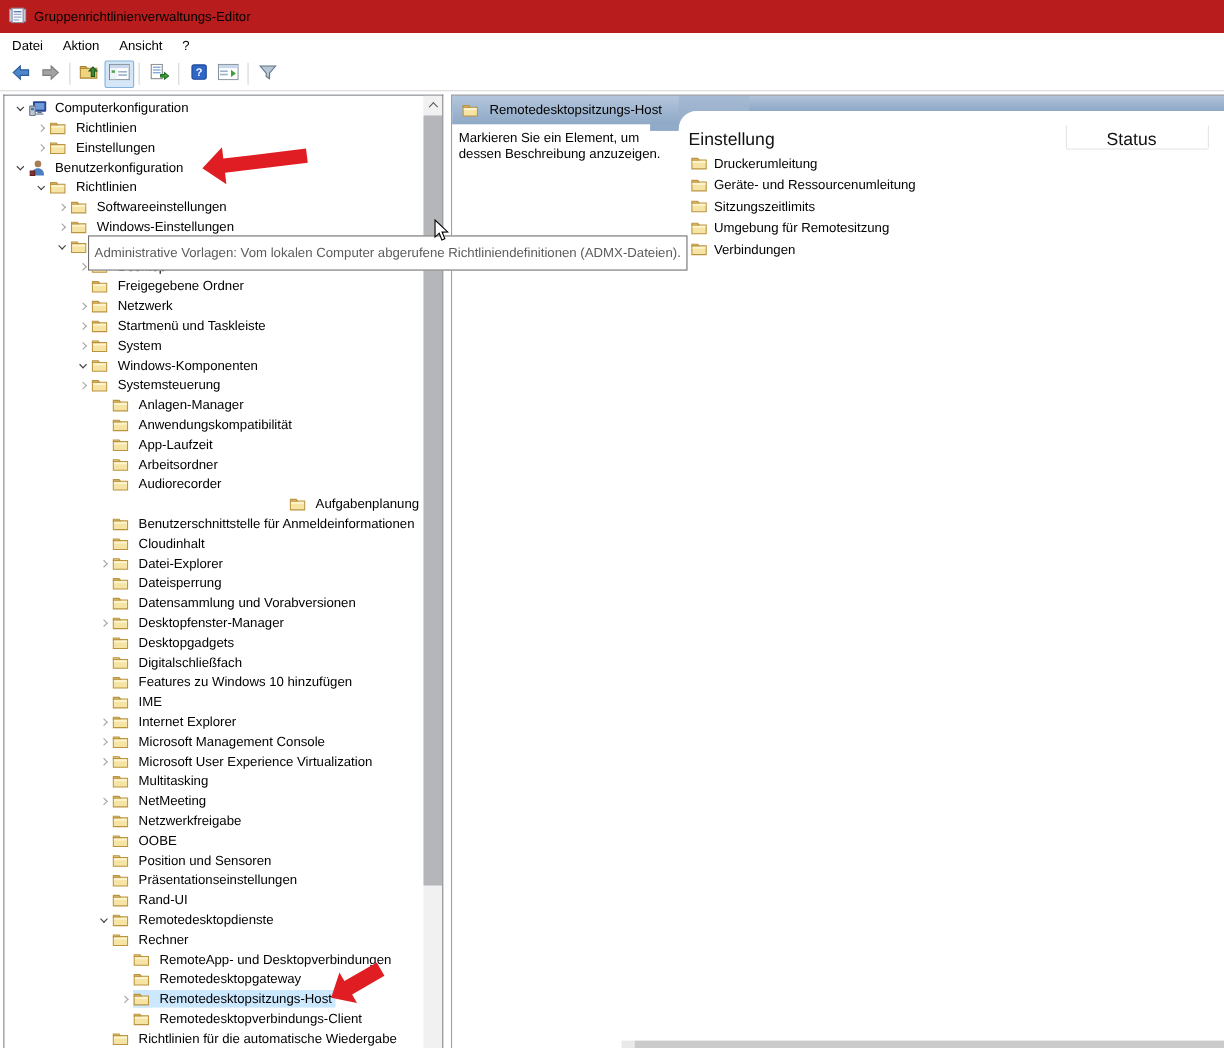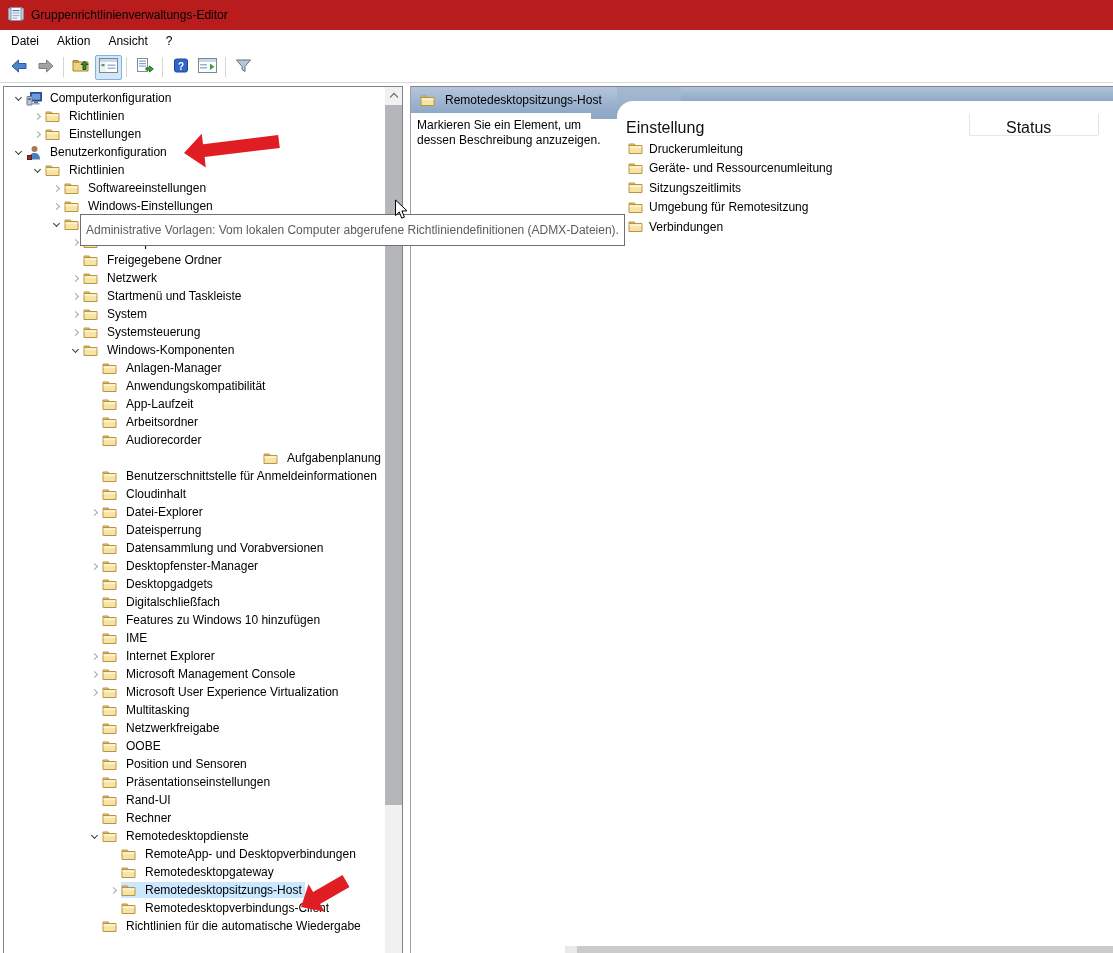--- a/index.html
+++ b/index.html
@@ -352,409 +352,424 @@
                 <path d="M1 3.5 L1 11.5 L14 11.5 L14 3.5 Z" fill="#f6e4a5" stroke="#bb9440"></path>
                 <path d="M1 3.5 L1 2 L6.3 2 L7.4 3.5 Z" fill="#e9cb7d" stroke="#bb9440"></path>
                 <rect x="1.6" y="4.3" width="11.8" height="1.8" fill="#fdf3cd"></rect>
               </svg>
             </span>
             <span class="row-label">System</span>
           </span>
         </div>
         <div class="tree-row" style="padding-left: 63px;">
           <span class="chev-box">
+            <span class="chev expanded"></span>
+          </span>
+          <span class="hl">
+            <span class="row-ic">
+              <svg width="15" height="13" viewBox="0 0 15 13">
+                <path d="M1 3.5 L1 11.5 L14 11.5 L14 3.5 Z" fill="#f6e4a5" stroke="#bb9440"></path>
+                <path d="M1 3.5 L1 2 L6.3 2 L7.4 3.5 Z" fill="#e9cb7d" stroke="#bb9440"></path>
+                <rect x="1.6" y="4.3" width="11.8" height="1.8" fill="#fdf3cd"></rect>
+              </svg>
+            </span>
+            <span class="row-label">Windows-Komponenten</span>
+          </span>
+        </div>
+        <div class="tree-row" style="padding-left: 63px;">
+          <span class="chev-box">
             <span class="chev collapsed"></span>
           </span>
           <span class="hl">
             <span class="row-ic">
               <svg width="15" height="13" viewBox="0 0 15 13">
                 <path d="M1 3.5 L1 11.5 L14 11.5 L14 3.5 Z" fill="#f6e4a5" stroke="#bb9440"></path>
                 <path d="M1 3.5 L1 2 L6.3 2 L7.4 3.5 Z" fill="#e9cb7d" stroke="#bb9440"></path>
                 <rect x="1.6" y="4.3" width="11.8" height="1.8" fill="#fdf3cd"></rect>
               </svg>
             </span>
             <span class="row-label">Systemsteuerung</span>
           </span>
         </div>
-        <div class="tree-row" style="padding-left: 63px;">
+        <div class="tree-row" style="padding-left: 82px;">
+          <span class="chev-box"></span>
+          <span class="hl">
+            <span class="row-ic">
+              <svg width="15" height="13" viewBox="0 0 15 13">
+                <path d="M1 3.5 L1 11.5 L14 11.5 L14 3.5 Z" fill="#f6e4a5" stroke="#bb9440"></path>
+                <path d="M1 3.5 L1 2 L6.3 2 L7.4 3.5 Z" fill="#e9cb7d" stroke="#bb9440"></path>
+                <rect x="1.6" y="4.3" width="11.8" height="1.8" fill="#fdf3cd"></rect>
+              </svg>
+            </span>
+            <span class="row-label">Anlagen-Manager</span>
+          </span>
+        </div>
+        <div class="tree-row" style="padding-left: 82px;">
+          <span class="chev-box"></span>
+          <span class="hl">
+            <span class="row-ic">
+              <svg width="15" height="13" viewBox="0 0 15 13">
+                <path d="M1 3.5 L1 11.5 L14 11.5 L14 3.5 Z" fill="#f6e4a5" stroke="#bb9440"></path>
+                <path d="M1 3.5 L1 2 L6.3 2 L7.4 3.5 Z" fill="#e9cb7d" stroke="#bb9440"></path>
+                <rect x="1.6" y="4.3" width="11.8" height="1.8" fill="#fdf3cd"></rect>
+              </svg>
+            </span>
+            <span class="row-label">Anwendungskompatibilität</span>
+          </span>
+        </div>
+        <div class="tree-row" style="padding-left: 82px;">
+          <span class="chev-box"></span>
+          <span class="hl">
+            <span class="row-ic">
+              <svg width="15" height="13" viewBox="0 0 15 13">
+                <path d="M1 3.5 L1 11.5 L14 11.5 L14 3.5 Z" fill="#f6e4a5" stroke="#bb9440"></path>
+                <path d="M1 3.5 L1 2 L6.3 2 L7.4 3.5 Z" fill="#e9cb7d" stroke="#bb9440"></path>
+                <rect x="1.6" y="4.3" width="11.8" height="1.8" fill="#fdf3cd"></rect>
+              </svg>
+            </span>
+            <span class="row-label">App-Laufzeit</span>
+          </span>
+        </div>
+        <div class="tree-row" style="padding-left: 82px;">
+          <span class="chev-box"></span>
+          <span class="hl">
+            <span class="row-ic">
+              <svg width="15" height="13" viewBox="0 0 15 13">
+                <path d="M1 3.5 L1 11.5 L14 11.5 L14 3.5 Z" fill="#f6e4a5" stroke="#bb9440"></path>
+                <path d="M1 3.5 L1 2 L6.3 2 L7.4 3.5 Z" fill="#e9cb7d" stroke="#bb9440"></path>
+                <rect x="1.6" y="4.3" width="11.8" height="1.8" fill="#fdf3cd"></rect>
+              </svg>
+            </span>
+            <span class="row-label">Arbeitsordner</span>
+          </span>
+        </div>
+        <div class="tree-row" style="padding-left: 82px;">
+          <span class="chev-box"></span>
+          <span class="hl">
+            <span class="row-ic">
+              <svg width="15" height="13" viewBox="0 0 15 13">
+                <path d="M1 3.5 L1 11.5 L14 11.5 L14 3.5 Z" fill="#f6e4a5" stroke="#bb9440"></path>
+                <path d="M1 3.5 L1 2 L6.3 2 L7.4 3.5 Z" fill="#e9cb7d" stroke="#bb9440"></path>
+                <rect x="1.6" y="4.3" width="11.8" height="1.8" fill="#fdf3cd"></rect>
+              </svg>
+            </span>
+            <span class="row-label">Audiorecorder</span>
+          </span>
+        </div>
+        <div class="tree-row" style="padding-left: 82px; justify-content: space-between;">
+          <span class="chev-box"></span>
+          <span class="hl">
+            <span class="row-ic">
+              <svg width="15" height="13" viewBox="0 0 15 13">
+                <path d="M1 3.5 L1 11.5 L14 11.5 L14 3.5 Z" fill="#f6e4a5" stroke="#bb9440"></path>
+                <path d="M1 3.5 L1 2 L6.3 2 L7.4 3.5 Z" fill="#e9cb7d" stroke="#bb9440"></path>
+                <rect x="1.6" y="4.3" width="11.8" height="1.8" fill="#fdf3cd"></rect>
+              </svg>
+            </span>
+            <span class="row-label">Aufgabenplanung</span>
+          </span>
+        </div>
+        <div class="tree-row" style="padding-left: 82px;">
+          <span class="chev-box"></span>
+          <span class="hl">
+            <span class="row-ic">
+              <svg width="15" height="13" viewBox="0 0 15 13">
+                <path d="M1 3.5 L1 11.5 L14 11.5 L14 3.5 Z" fill="#f6e4a5" stroke="#bb9440"></path>
+                <path d="M1 3.5 L1 2 L6.3 2 L7.4 3.5 Z" fill="#e9cb7d" stroke="#bb9440"></path>
+                <rect x="1.6" y="4.3" width="11.8" height="1.8" fill="#fdf3cd"></rect>
+              </svg>
+            </span>
+            <span class="row-label">Benutzerschnittstelle für Anmeldeinformationen</span>
+          </span>
+        </div>
+        <div class="tree-row" style="padding-left: 82px;">
+          <span class="chev-box"></span>
+          <span class="hl">
+            <span class="row-ic">
+              <svg width="15" height="13" viewBox="0 0 15 13">
+                <path d="M1 3.5 L1 11.5 L14 11.5 L14 3.5 Z" fill="#f6e4a5" stroke="#bb9440"></path>
+                <path d="M1 3.5 L1 2 L6.3 2 L7.4 3.5 Z" fill="#e9cb7d" stroke="#bb9440"></path>
+                <rect x="1.6" y="4.3" width="11.8" height="1.8" fill="#fdf3cd"></rect>
+              </svg>
+            </span>
+            <span class="row-label">Cloudinhalt</span>
+          </span>
+        </div>
+        <div class="tree-row" style="padding-left: 82px;">
+          <span class="chev-box">
+            <span class="chev collapsed"></span>
+          </span>
+          <span class="hl">
+            <span class="row-ic">
+              <svg width="15" height="13" viewBox="0 0 15 13">
+                <path d="M1 3.5 L1 11.5 L14 11.5 L14 3.5 Z" fill="#f6e4a5" stroke="#bb9440"></path>
+                <path d="M1 3.5 L1 2 L6.3 2 L7.4 3.5 Z" fill="#e9cb7d" stroke="#bb9440"></path>
+                <rect x="1.6" y="4.3" width="11.8" height="1.8" fill="#fdf3cd"></rect>
+              </svg>
+            </span>
+            <span class="row-label">Datei-Explorer</span>
+          </span>
+        </div>
+        <div class="tree-row" style="padding-left: 82px;">
+          <span class="chev-box"></span>
+          <span class="hl">
+            <span class="row-ic">
+              <svg width="15" height="13" viewBox="0 0 15 13">
+                <path d="M1 3.5 L1 11.5 L14 11.5 L14 3.5 Z" fill="#f6e4a5" stroke="#bb9440"></path>
+                <path d="M1 3.5 L1 2 L6.3 2 L7.4 3.5 Z" fill="#e9cb7d" stroke="#bb9440"></path>
+                <rect x="1.6" y="4.3" width="11.8" height="1.8" fill="#fdf3cd"></rect>
+              </svg>
+            </span>
+            <span class="row-label">Dateisperrung</span>
+          </span>
+        </div>
+        <div class="tree-row" style="padding-left: 82px;">
+          <span class="chev-box"></span>
+          <span class="hl">
+            <span class="row-ic">
+              <svg width="15" height="13" viewBox="0 0 15 13">
+                <path d="M1 3.5 L1 11.5 L14 11.5 L14 3.5 Z" fill="#f6e4a5" stroke="#bb9440"></path>
+                <path d="M1 3.5 L1 2 L6.3 2 L7.4 3.5 Z" fill="#e9cb7d" stroke="#bb9440"></path>
+                <rect x="1.6" y="4.3" width="11.8" height="1.8" fill="#fdf3cd"></rect>
+              </svg>
+            </span>
+            <span class="row-label">Datensammlung und Vorabversionen</span>
+          </span>
+        </div>
+        <div class="tree-row" style="padding-left: 82px;">
+          <span class="chev-box">
+            <span class="chev collapsed"></span>
+          </span>
+          <span class="hl">
+            <span class="row-ic">
+              <svg width="15" height="13" viewBox="0 0 15 13">
+                <path d="M1 3.5 L1 11.5 L14 11.5 L14 3.5 Z" fill="#f6e4a5" stroke="#bb9440"></path>
+                <path d="M1 3.5 L1 2 L6.3 2 L7.4 3.5 Z" fill="#e9cb7d" stroke="#bb9440"></path>
+                <rect x="1.6" y="4.3" width="11.8" height="1.8" fill="#fdf3cd"></rect>
+              </svg>
+            </span>
+            <span class="row-label">Desktopfenster-Manager</span>
+          </span>
+        </div>
+        <div class="tree-row" style="padding-left: 82px;">
+          <span class="chev-box"></span>
+          <span class="hl">
+            <span class="row-ic">
+              <svg width="15" height="13" viewBox="0 0 15 13">
+                <path d="M1 3.5 L1 11.5 L14 11.5 L14 3.5 Z" fill="#f6e4a5" stroke="#bb9440"></path>
+                <path d="M1 3.5 L1 2 L6.3 2 L7.4 3.5 Z" fill="#e9cb7d" stroke="#bb9440"></path>
+                <rect x="1.6" y="4.3" width="11.8" height="1.8" fill="#fdf3cd"></rect>
+              </svg>
+            </span>
+            <span class="row-label">Desktopgadgets</span>
+          </span>
+        </div>
+        <div class="tree-row" style="padding-left: 82px;">
+          <span class="chev-box"></span>
+          <span class="hl">
+            <span class="row-ic">
+              <svg width="15" height="13" viewBox="0 0 15 13">
+                <path d="M1 3.5 L1 11.5 L14 11.5 L14 3.5 Z" fill="#f6e4a5" stroke="#bb9440"></path>
+                <path d="M1 3.5 L1 2 L6.3 2 L7.4 3.5 Z" fill="#e9cb7d" stroke="#bb9440"></path>
+                <rect x="1.6" y="4.3" width="11.8" height="1.8" fill="#fdf3cd"></rect>
+              </svg>
+            </span>
+            <span class="row-label">Digitalschließfach</span>
+          </span>
+        </div>
+        <div class="tree-row" style="padding-left: 82px;">
+          <span class="chev-box"></span>
+          <span class="hl">
+            <span class="row-ic">
+              <svg width="15" height="13" viewBox="0 0 15 13">
+                <path d="M1 3.5 L1 11.5 L14 11.5 L14 3.5 Z" fill="#f6e4a5" stroke="#bb9440"></path>
+                <path d="M1 3.5 L1 2 L6.3 2 L7.4 3.5 Z" fill="#e9cb7d" stroke="#bb9440"></path>
+                <rect x="1.6" y="4.3" width="11.8" height="1.8" fill="#fdf3cd"></rect>
+              </svg>
+            </span>
+            <span class="row-label">Features zu Windows 10 hinzufügen</span>
+          </span>
+        </div>
+        <div class="tree-row" style="padding-left: 82px;">
+          <span class="chev-box"></span>
+          <span class="hl">
+            <span class="row-ic">
+              <svg width="15" height="13" viewBox="0 0 15 13">
+                <path d="M1 3.5 L1 11.5 L14 11.5 L14 3.5 Z" fill="#f6e4a5" stroke="#bb9440"></path>
+                <path d="M1 3.5 L1 2 L6.3 2 L7.4 3.5 Z" fill="#e9cb7d" stroke="#bb9440"></path>
+                <rect x="1.6" y="4.3" width="11.8" height="1.8" fill="#fdf3cd"></rect>
+              </svg>
+            </span>
+            <span class="row-label">IME</span>
+          </span>
+        </div>
+        <div class="tree-row" style="padding-left: 82px;">
+          <span class="chev-box">
+            <span class="chev collapsed"></span>
+          </span>
+          <span class="hl">
+            <span class="row-ic">
+              <svg width="15" height="13" viewBox="0 0 15 13">
+                <path d="M1 3.5 L1 11.5 L14 11.5 L14 3.5 Z" fill="#f6e4a5" stroke="#bb9440"></path>
+                <path d="M1 3.5 L1 2 L6.3 2 L7.4 3.5 Z" fill="#e9cb7d" stroke="#bb9440"></path>
+                <rect x="1.6" y="4.3" width="11.8" height="1.8" fill="#fdf3cd"></rect>
+              </svg>
+            </span>
+            <span class="row-label">Internet Explorer</span>
+          </span>
+        </div>
+        <div class="tree-row" style="padding-left: 82px;">
+          <span class="chev-box">
+            <span class="chev collapsed"></span>
+          </span>
+          <span class="hl">
+            <span class="row-ic">
+              <svg width="15" height="13" viewBox="0 0 15 13">
+                <path d="M1 3.5 L1 11.5 L14 11.5 L14 3.5 Z" fill="#f6e4a5" stroke="#bb9440"></path>
+                <path d="M1 3.5 L1 2 L6.3 2 L7.4 3.5 Z" fill="#e9cb7d" stroke="#bb9440"></path>
+                <rect x="1.6" y="4.3" width="11.8" height="1.8" fill="#fdf3cd"></rect>
+              </svg>
+            </span>
+            <span class="row-label">Microsoft Management Console</span>
+          </span>
+        </div>
+        <div class="tree-row" style="padding-left: 82px;">
+          <span class="chev-box">
+            <span class="chev collapsed"></span>
+          </span>
+          <span class="hl">
+            <span class="row-ic">
+              <svg width="15" height="13" viewBox="0 0 15 13">
+                <path d="M1 3.5 L1 11.5 L14 11.5 L14 3.5 Z" fill="#f6e4a5" stroke="#bb9440"></path>
+                <path d="M1 3.5 L1 2 L6.3 2 L7.4 3.5 Z" fill="#e9cb7d" stroke="#bb9440"></path>
+                <rect x="1.6" y="4.3" width="11.8" height="1.8" fill="#fdf3cd"></rect>
+              </svg>
+            </span>
+            <span class="row-label">Microsoft User Experience Virtualization</span>
+          </span>
+        </div>
+        <div class="tree-row" style="padding-left: 82px;">
+          <span class="chev-box"></span>
+          <span class="hl">
+            <span class="row-ic">
+              <svg width="15" height="13" viewBox="0 0 15 13">
+                <path d="M1 3.5 L1 11.5 L14 11.5 L14 3.5 Z" fill="#f6e4a5" stroke="#bb9440"></path>
+                <path d="M1 3.5 L1 2 L6.3 2 L7.4 3.5 Z" fill="#e9cb7d" stroke="#bb9440"></path>
+                <rect x="1.6" y="4.3" width="11.8" height="1.8" fill="#fdf3cd"></rect>
+              </svg>
+            </span>
+            <span class="row-label">Multitasking</span>
+          </span>
+        </div>
+        <div class="tree-row" style="padding-left: 82px;">
+          <span class="chev-box">
+            <span class="chev collapsed"></span>
+          </span>
+          <span class="hl">
+            <span class="row-ic">
+              <svg width="15" height="13" viewBox="0 0 15 13">
+                <path d="M1 3.5 L1 11.5 L14 11.5 L14 3.5 Z" fill="#f6e4a5" stroke="#bb9440"></path>
+                <path d="M1 3.5 L1 2 L6.3 2 L7.4 3.5 Z" fill="#e9cb7d" stroke="#bb9440"></path>
+                <rect x="1.6" y="4.3" width="11.8" height="1.8" fill="#fdf3cd"></rect>
+              </svg>
+            </span>
+            <span class="row-label">NetMeeting</span>
+          </span>
+        </div>
+        <div class="tree-row" style="padding-left: 82px;">
+          <span class="chev-box"></span>
+          <span class="hl">
+            <span class="row-ic">
+              <svg width="15" height="13" viewBox="0 0 15 13">
+                <path d="M1 3.5 L1 11.5 L14 11.5 L14 3.5 Z" fill="#f6e4a5" stroke="#bb9440"></path>
+                <path d="M1 3.5 L1 2 L6.3 2 L7.4 3.5 Z" fill="#e9cb7d" stroke="#bb9440"></path>
+                <rect x="1.6" y="4.3" width="11.8" height="1.8" fill="#fdf3cd"></rect>
+              </svg>
+            </span>
+            <span class="row-label">Netzwerkfreigabe</span>
+          </span>
+        </div>
+        <div class="tree-row" style="padding-left: 82px;">
+          <span class="chev-box"></span>
+          <span class="hl">
+            <span class="row-ic">
+              <svg width="15" height="13" viewBox="0 0 15 13">
+                <path d="M1 3.5 L1 11.5 L14 11.5 L14 3.5 Z" fill="#f6e4a5" stroke="#bb9440"></path>
+                <path d="M1 3.5 L1 2 L6.3 2 L7.4 3.5 Z" fill="#e9cb7d" stroke="#bb9440"></path>
+                <rect x="1.6" y="4.3" width="11.8" height="1.8" fill="#fdf3cd"></rect>
+              </svg>
+            </span>
+            <span class="row-label">OOBE</span>
+          </span>
+        </div>
+        <div class="tree-row" style="padding-left: 82px;">
+          <span class="chev-box"></span>
+          <span class="hl">
+            <span class="row-ic">
+              <svg width="15" height="13" viewBox="0 0 15 13">
+                <path d="M1 3.5 L1 11.5 L14 11.5 L14 3.5 Z" fill="#f6e4a5" stroke="#bb9440"></path>
+                <path d="M1 3.5 L1 2 L6.3 2 L7.4 3.5 Z" fill="#e9cb7d" stroke="#bb9440"></path>
+                <rect x="1.6" y="4.3" width="11.8" height="1.8" fill="#fdf3cd"></rect>
+              </svg>
+            </span>
+            <span class="row-label">Position und Sensoren</span>
+          </span>
+        </div>
+        <div class="tree-row" style="padding-left: 82px;">
+          <span class="chev-box"></span>
+          <span class="hl">
+            <span class="row-ic">
+              <svg width="15" height="13" viewBox="0 0 15 13">
+                <path d="M1 3.5 L1 11.5 L14 11.5 L14 3.5 Z" fill="#f6e4a5" stroke="#bb9440"></path>
+                <path d="M1 3.5 L1 2 L6.3 2 L7.4 3.5 Z" fill="#e9cb7d" stroke="#bb9440"></path>
+                <rect x="1.6" y="4.3" width="11.8" height="1.8" fill="#fdf3cd"></rect>
+              </svg>
+            </span>
+            <span class="row-label">Präsentationseinstellungen</span>
+          </span>
+        </div>
+        <div class="tree-row" style="padding-left: 82px;">
+          <span class="chev-box"></span>
+          <span class="hl">
+            <span class="row-ic">
+              <svg width="15" height="13" viewBox="0 0 15 13">
+                <path d="M1 3.5 L1 11.5 L14 11.5 L14 3.5 Z" fill="#f6e4a5" stroke="#bb9440"></path>
+                <path d="M1 3.5 L1 2 L6.3 2 L7.4 3.5 Z" fill="#e9cb7d" stroke="#bb9440"></path>
+                <rect x="1.6" y="4.3" width="11.8" height="1.8" fill="#fdf3cd"></rect>
+              </svg>
+            </span>
+            <span class="row-label">Rand-UI</span>
+          </span>
+        </div>
+        <div class="tree-row" style="padding-left: 82px;">
           <span class="chev-box">
             <span class="chev expanded"></span>
           </span>
           <span class="hl">
             <span class="row-ic">
               <svg width="15" height="13" viewBox="0 0 15 13">
                 <path d="M1 3.5 L1 11.5 L14 11.5 L14 3.5 Z" fill="#f6e4a5" stroke="#bb9440"></path>
                 <path d="M1 3.5 L1 2 L6.3 2 L7.4 3.5 Z" fill="#e9cb7d" stroke="#bb9440"></path>
                 <rect x="1.6" y="4.3" width="11.8" height="1.8" fill="#fdf3cd"></rect>
               </svg>
             </span>
-            <span class="row-label">Windows-Komponenten</span>
-          </span>
-        </div>
-        <div class="tree-row" style="padding-left: 82px;">
-          <span class="chev-box"></span>
-          <span class="hl">
-            <span class="row-ic">
-              <svg width="15" height="13" viewBox="0 0 15 13">
-                <path d="M1 3.5 L1 11.5 L14 11.5 L14 3.5 Z" fill="#f6e4a5" stroke="#bb9440"></path>
-                <path d="M1 3.5 L1 2 L6.3 2 L7.4 3.5 Z" fill="#e9cb7d" stroke="#bb9440"></path>
-                <rect x="1.6" y="4.3" width="11.8" height="1.8" fill="#fdf3cd"></rect>
-              </svg>
-            </span>
-            <span class="row-label">Anlagen-Manager</span>
-          </span>
-        </div>
-        <div class="tree-row" style="padding-left: 82px;">
-          <span class="chev-box"></span>
-          <span class="hl">
-            <span class="row-ic">
-              <svg width="15" height="13" viewBox="0 0 15 13">
-                <path d="M1 3.5 L1 11.5 L14 11.5 L14 3.5 Z" fill="#f6e4a5" stroke="#bb9440"></path>
-                <path d="M1 3.5 L1 2 L6.3 2 L7.4 3.5 Z" fill="#e9cb7d" stroke="#bb9440"></path>
-                <rect x="1.6" y="4.3" width="11.8" height="1.8" fill="#fdf3cd"></rect>
-              </svg>
-            </span>
-            <span class="row-label">Anwendungskompatibilität</span>
-          </span>
-        </div>
-        <div class="tree-row" style="padding-left: 82px;">
-          <span class="chev-box"></span>
-          <span class="hl">
-            <span class="row-ic">
-              <svg width="15" height="13" viewBox="0 0 15 13">
-                <path d="M1 3.5 L1 11.5 L14 11.5 L14 3.5 Z" fill="#f6e4a5" stroke="#bb9440"></path>
-                <path d="M1 3.5 L1 2 L6.3 2 L7.4 3.5 Z" fill="#e9cb7d" stroke="#bb9440"></path>
-                <rect x="1.6" y="4.3" width="11.8" height="1.8" fill="#fdf3cd"></rect>
-              </svg>
-            </span>
-            <span class="row-label">App-Laufzeit</span>
-          </span>
-        </div>
-        <div class="tree-row" style="padding-left: 82px;">
-          <span class="chev-box"></span>
-          <span class="hl">
-            <span class="row-ic">
-              <svg width="15" height="13" viewBox="0 0 15 13">
-                <path d="M1 3.5 L1 11.5 L14 11.5 L14 3.5 Z" fill="#f6e4a5" stroke="#bb9440"></path>
-                <path d="M1 3.5 L1 2 L6.3 2 L7.4 3.5 Z" fill="#e9cb7d" stroke="#bb9440"></path>
-                <rect x="1.6" y="4.3" width="11.8" height="1.8" fill="#fdf3cd"></rect>
-              </svg>
-            </span>
-            <span class="row-label">Arbeitsordner</span>
-          </span>
-        </div>
-        <div class="tree-row" style="padding-left: 82px;">
-          <span class="chev-box"></span>
-          <span class="hl">
-            <span class="row-ic">
-              <svg width="15" height="13" viewBox="0 0 15 13">
-                <path d="M1 3.5 L1 11.5 L14 11.5 L14 3.5 Z" fill="#f6e4a5" stroke="#bb9440"></path>
-                <path d="M1 3.5 L1 2 L6.3 2 L7.4 3.5 Z" fill="#e9cb7d" stroke="#bb9440"></path>
-                <rect x="1.6" y="4.3" width="11.8" height="1.8" fill="#fdf3cd"></rect>
-              </svg>
-            </span>
-            <span class="row-label">Audiorecorder</span>
-          </span>
-        </div>
-        <div class="tree-row" style="padding-left: 82px; justify-content: space-between;">
-          <span class="chev-box"></span>
-          <span class="hl">
-            <span class="row-ic">
-              <svg width="15" height="13" viewBox="0 0 15 13">
-                <path d="M1 3.5 L1 11.5 L14 11.5 L14 3.5 Z" fill="#f6e4a5" stroke="#bb9440"></path>
-                <path d="M1 3.5 L1 2 L6.3 2 L7.4 3.5 Z" fill="#e9cb7d" stroke="#bb9440"></path>
-                <rect x="1.6" y="4.3" width="11.8" height="1.8" fill="#fdf3cd"></rect>
-              </svg>
-            </span>
-            <span class="row-label">Aufgabenplanung</span>
-          </span>
-        </div>
-        <div class="tree-row" style="padding-left: 82px;">
-          <span class="chev-box"></span>
-          <span class="hl">
-            <span class="row-ic">
-              <svg width="15" height="13" viewBox="0 0 15 13">
-                <path d="M1 3.5 L1 11.5 L14 11.5 L14 3.5 Z" fill="#f6e4a5" stroke="#bb9440"></path>
-                <path d="M1 3.5 L1 2 L6.3 2 L7.4 3.5 Z" fill="#e9cb7d" stroke="#bb9440"></path>
-                <rect x="1.6" y="4.3" width="11.8" height="1.8" fill="#fdf3cd"></rect>
-              </svg>
-            </span>
-            <span class="row-label">Benutzerschnittstelle für Anmeldeinformationen</span>
-          </span>
-        </div>
-        <div class="tree-row" style="padding-left: 82px;">
-          <span class="chev-box"></span>
-          <span class="hl">
-            <span class="row-ic">
-              <svg width="15" height="13" viewBox="0 0 15 13">
-                <path d="M1 3.5 L1 11.5 L14 11.5 L14 3.5 Z" fill="#f6e4a5" stroke="#bb9440"></path>
-                <path d="M1 3.5 L1 2 L6.3 2 L7.4 3.5 Z" fill="#e9cb7d" stroke="#bb9440"></path>
-                <rect x="1.6" y="4.3" width="11.8" height="1.8" fill="#fdf3cd"></rect>
-              </svg>
-            </span>
-            <span class="row-label">Cloudinhalt</span>
-          </span>
-        </div>
-        <div class="tree-row" style="padding-left: 82px;">
-          <span class="chev-box">
-            <span class="chev collapsed"></span>
-          </span>
-          <span class="hl">
-            <span class="row-ic">
-              <svg width="15" height="13" viewBox="0 0 15 13">
-                <path d="M1 3.5 L1 11.5 L14 11.5 L14 3.5 Z" fill="#f6e4a5" stroke="#bb9440"></path>
-                <path d="M1 3.5 L1 2 L6.3 2 L7.4 3.5 Z" fill="#e9cb7d" stroke="#bb9440"></path>
-                <rect x="1.6" y="4.3" width="11.8" height="1.8" fill="#fdf3cd"></rect>
-              </svg>
-            </span>
-            <span class="row-label">Datei-Explorer</span>
-          </span>
-        </div>
-        <div class="tree-row" style="padding-left: 82px;">
-          <span class="chev-box"></span>
-          <span class="hl">
-            <span class="row-ic">
-              <svg width="15" height="13" viewBox="0 0 15 13">
-                <path d="M1 3.5 L1 11.5 L14 11.5 L14 3.5 Z" fill="#f6e4a5" stroke="#bb9440"></path>
-                <path d="M1 3.5 L1 2 L6.3 2 L7.4 3.5 Z" fill="#e9cb7d" stroke="#bb9440"></path>
-                <rect x="1.6" y="4.3" width="11.8" height="1.8" fill="#fdf3cd"></rect>
-              </svg>
-            </span>
-            <span class="row-label">Dateisperrung</span>
-          </span>
-        </div>
-        <div class="tree-row" style="padding-left: 82px;">
-          <span class="chev-box"></span>
-          <span class="hl">
-            <span class="row-ic">
-              <svg width="15" height="13" viewBox="0 0 15 13">
-                <path d="M1 3.5 L1 11.5 L14 11.5 L14 3.5 Z" fill="#f6e4a5" stroke="#bb9440"></path>
-                <path d="M1 3.5 L1 2 L6.3 2 L7.4 3.5 Z" fill="#e9cb7d" stroke="#bb9440"></path>
-                <rect x="1.6" y="4.3" width="11.8" height="1.8" fill="#fdf3cd"></rect>
-              </svg>
-            </span>
-            <span class="row-label">Datensammlung und Vorabversionen</span>
-          </span>
-        </div>
-        <div class="tree-row" style="padding-left: 82px;">
-          <span class="chev-box">
-            <span class="chev collapsed"></span>
-          </span>
-          <span class="hl">
-            <span class="row-ic">
-              <svg width="15" height="13" viewBox="0 0 15 13">
-                <path d="M1 3.5 L1 11.5 L14 11.5 L14 3.5 Z" fill="#f6e4a5" stroke="#bb9440"></path>
-                <path d="M1 3.5 L1 2 L6.3 2 L7.4 3.5 Z" fill="#e9cb7d" stroke="#bb9440"></path>
-                <rect x="1.6" y="4.3" width="11.8" height="1.8" fill="#fdf3cd"></rect>
-              </svg>
-            </span>
-            <span class="row-label">Desktopfenster-Manager</span>
-          </span>
-        </div>
-        <div class="tree-row" style="padding-left: 82px;">
-          <span class="chev-box"></span>
-          <span class="hl">
-            <span class="row-ic">
-              <svg width="15" height="13" viewBox="0 0 15 13">
-                <path d="M1 3.5 L1 11.5 L14 11.5 L14 3.5 Z" fill="#f6e4a5" stroke="#bb9440"></path>
-                <path d="M1 3.5 L1 2 L6.3 2 L7.4 3.5 Z" fill="#e9cb7d" stroke="#bb9440"></path>
-                <rect x="1.6" y="4.3" width="11.8" height="1.8" fill="#fdf3cd"></rect>
-              </svg>
-            </span>
-            <span class="row-label">Desktopgadgets</span>
-          </span>
-        </div>
-        <div class="tree-row" style="padding-left: 82px;">
-          <span class="chev-box"></span>
-          <span class="hl">
-            <span class="row-ic">
-              <svg width="15" height="13" viewBox="0 0 15 13">
-                <path d="M1 3.5 L1 11.5 L14 11.5 L14 3.5 Z" fill="#f6e4a5" stroke="#bb9440"></path>
-                <path d="M1 3.5 L1 2 L6.3 2 L7.4 3.5 Z" fill="#e9cb7d" stroke="#bb9440"></path>
-                <rect x="1.6" y="4.3" width="11.8" height="1.8" fill="#fdf3cd"></rect>
-              </svg>
-            </span>
-            <span class="row-label">Digitalschließfach</span>
-          </span>
-        </div>
-        <div class="tree-row" style="padding-left: 82px;">
-          <span class="chev-box"></span>
-          <span class="hl">
-            <span class="row-ic">
-              <svg width="15" height="13" viewBox="0 0 15 13">
-                <path d="M1 3.5 L1 11.5 L14 11.5 L14 3.5 Z" fill="#f6e4a5" stroke="#bb9440"></path>
-                <path d="M1 3.5 L1 2 L6.3 2 L7.4 3.5 Z" fill="#e9cb7d" stroke="#bb9440"></path>
-                <rect x="1.6" y="4.3" width="11.8" height="1.8" fill="#fdf3cd"></rect>
-              </svg>
-            </span>
-            <span class="row-label">Features zu Windows 10 hinzufügen</span>
-          </span>
-        </div>
-        <div class="tree-row" style="padding-left: 82px;">
-          <span class="chev-box"></span>
-          <span class="hl">
-            <span class="row-ic">
-              <svg width="15" height="13" viewBox="0 0 15 13">
-                <path d="M1 3.5 L1 11.5 L14 11.5 L14 3.5 Z" fill="#f6e4a5" stroke="#bb9440"></path>
-                <path d="M1 3.5 L1 2 L6.3 2 L7.4 3.5 Z" fill="#e9cb7d" stroke="#bb9440"></path>
-                <rect x="1.6" y="4.3" width="11.8" height="1.8" fill="#fdf3cd"></rect>
-              </svg>
-            </span>
-            <span class="row-label">IME</span>
-          </span>
-        </div>
-        <div class="tree-row" style="padding-left: 82px;">
-          <span class="chev-box">
-            <span class="chev collapsed"></span>
-          </span>
-          <span class="hl">
-            <span class="row-ic">
-              <svg width="15" height="13" viewBox="0 0 15 13">
-                <path d="M1 3.5 L1 11.5 L14 11.5 L14 3.5 Z" fill="#f6e4a5" stroke="#bb9440"></path>
-                <path d="M1 3.5 L1 2 L6.3 2 L7.4 3.5 Z" fill="#e9cb7d" stroke="#bb9440"></path>
-                <rect x="1.6" y="4.3" width="11.8" height="1.8" fill="#fdf3cd"></rect>
-              </svg>
-            </span>
-            <span class="row-label">Internet Explorer</span>
-          </span>
-        </div>
-        <div class="tree-row" style="padding-left: 82px;">
-          <span class="chev-box">
-            <span class="chev collapsed"></span>
-          </span>
-          <span class="hl">
-            <span class="row-ic">
-              <svg width="15" height="13" viewBox="0 0 15 13">
-                <path d="M1 3.5 L1 11.5 L14 11.5 L14 3.5 Z" fill="#f6e4a5" stroke="#bb9440"></path>
-                <path d="M1 3.5 L1 2 L6.3 2 L7.4 3.5 Z" fill="#e9cb7d" stroke="#bb9440"></path>
-                <rect x="1.6" y="4.3" width="11.8" height="1.8" fill="#fdf3cd"></rect>
-              </svg>
-            </span>
-            <span class="row-label">Microsoft Management Console</span>
-          </span>
-        </div>
-        <div class="tree-row" style="padding-left: 82px;">
-          <span class="chev-box">
-            <span class="chev collapsed"></span>
-          </span>
-          <span class="hl">
-            <span class="row-ic">
-              <svg width="15" height="13" viewBox="0 0 15 13">
-                <path d="M1 3.5 L1 11.5 L14 11.5 L14 3.5 Z" fill="#f6e4a5" stroke="#bb9440"></path>
-                <path d="M1 3.5 L1 2 L6.3 2 L7.4 3.5 Z" fill="#e9cb7d" stroke="#bb9440"></path>
-                <rect x="1.6" y="4.3" width="11.8" height="1.8" fill="#fdf3cd"></rect>
-              </svg>
-            </span>
-            <span class="row-label">Microsoft User Experience Virtualization</span>
-          </span>
-        </div>
-        <div class="tree-row" style="padding-left: 82px;">
-          <span class="chev-box"></span>
-          <span class="hl">
-            <span class="row-ic">
-              <svg width="15" height="13" viewBox="0 0 15 13">
-                <path d="M1 3.5 L1 11.5 L14 11.5 L14 3.5 Z" fill="#f6e4a5" stroke="#bb9440"></path>
-                <path d="M1 3.5 L1 2 L6.3 2 L7.4 3.5 Z" fill="#e9cb7d" stroke="#bb9440"></path>
-                <rect x="1.6" y="4.3" width="11.8" height="1.8" fill="#fdf3cd"></rect>
-              </svg>
-            </span>
-            <span class="row-label">Multitasking</span>
-          </span>
-        </div>
-        <div class="tree-row" style="padding-left: 82px;">
-          <span class="chev-box"></span>
-          <span class="hl">
-            <span class="row-ic">
-              <svg width="15" height="13" viewBox="0 0 15 13">
-                <path d="M1 3.5 L1 11.5 L14 11.5 L14 3.5 Z" fill="#f6e4a5" stroke="#bb9440"></path>
-                <path d="M1 3.5 L1 2 L6.3 2 L7.4 3.5 Z" fill="#e9cb7d" stroke="#bb9440"></path>
-                <rect x="1.6" y="4.3" width="11.8" height="1.8" fill="#fdf3cd"></rect>
-              </svg>
-            </span>
-            <span class="row-label">Netzwerkfreigabe</span>
-          </span>
-        </div>
-        <div class="tree-row" style="padding-left: 82px;">
-          <span class="chev-box"></span>
-          <span class="hl">
-            <span class="row-ic">
-              <svg width="15" height="13" viewBox="0 0 15 13">
-                <path d="M1 3.5 L1 11.5 L14 11.5 L14 3.5 Z" fill="#f6e4a5" stroke="#bb9440"></path>
-                <path d="M1 3.5 L1 2 L6.3 2 L7.4 3.5 Z" fill="#e9cb7d" stroke="#bb9440"></path>
-                <rect x="1.6" y="4.3" width="11.8" height="1.8" fill="#fdf3cd"></rect>
-              </svg>
-            </span>
-            <span class="row-label">OOBE</span>
-          </span>
-        </div>
-        <div class="tree-row" style="padding-left: 82px;">
-          <span class="chev-box"></span>
-          <span class="hl">
-            <span class="row-ic">
-              <svg width="15" height="13" viewBox="0 0 15 13">
-                <path d="M1 3.5 L1 11.5 L14 11.5 L14 3.5 Z" fill="#f6e4a5" stroke="#bb9440"></path>
-                <path d="M1 3.5 L1 2 L6.3 2 L7.4 3.5 Z" fill="#e9cb7d" stroke="#bb9440"></path>
-                <rect x="1.6" y="4.3" width="11.8" height="1.8" fill="#fdf3cd"></rect>
-              </svg>
-            </span>
-            <span class="row-label">Position und Sensoren</span>
-          </span>
-        </div>
-        <div class="tree-row" style="padding-left: 82px;">
-          <span class="chev-box"></span>
-          <span class="hl">
-            <span class="row-ic">
-              <svg width="15" height="13" viewBox="0 0 15 13">
-                <path d="M1 3.5 L1 11.5 L14 11.5 L14 3.5 Z" fill="#f6e4a5" stroke="#bb9440"></path>
-                <path d="M1 3.5 L1 2 L6.3 2 L7.4 3.5 Z" fill="#e9cb7d" stroke="#bb9440"></path>
-                <rect x="1.6" y="4.3" width="11.8" height="1.8" fill="#fdf3cd"></rect>
-              </svg>
-            </span>
-            <span class="row-label">Präsentationseinstellungen</span>
-          </span>
-        </div>
-        <div class="tree-row" style="padding-left: 82px;">
-          <span class="chev-box"></span>
-          <span class="hl">
-            <span class="row-ic">
-              <svg width="15" height="13" viewBox="0 0 15 13">
-                <path d="M1 3.5 L1 11.5 L14 11.5 L14 3.5 Z" fill="#f6e4a5" stroke="#bb9440"></path>
-                <path d="M1 3.5 L1 2 L6.3 2 L7.4 3.5 Z" fill="#e9cb7d" stroke="#bb9440"></path>
-                <rect x="1.6" y="4.3" width="11.8" height="1.8" fill="#fdf3cd"></rect>
-              </svg>
-            </span>
-            <span class="row-label">Rand-UI</span>
+            <span class="row-label">Remotedesktopdienste</span>
           </span>
         </div>
         <div class="tree-row" style="padding-left: 82px;">
           <span class="chev-box"></span>
           <span class="hl">
             <span class="row-ic">
               <svg width="15" height="13" viewBox="0 0 15 13">
                 <path d="M1 3.5 L1 11.5 L14 11.5 L14 3.5 Z" fill="#f6e4a5" stroke="#bb9440"></path>
                 <path d="M1 3.5 L1 2 L6.3 2 L7.4 3.5 Z" fill="#e9cb7d" stroke="#bb9440"></path>
                 <rect x="1.6" y="4.3" width="11.8" height="1.8" fill="#fdf3cd"></rect>
               </svg>
             </span>
             <span class="row-label">Rechner</span>
-          </span>
-        </div>
-        <div class="tree-row" style="padding-left: 82px;">
-          <span class="chev-box">
-            <span class="chev expanded"></span>
-          </span>
-          <span class="hl">
-            <span class="row-ic">
-              <svg width="15" height="13" viewBox="0 0 15 13">
-                <path d="M1 3.5 L1 11.5 L14 11.5 L14 3.5 Z" fill="#f6e4a5" stroke="#bb9440"></path>
-                <path d="M1 3.5 L1 2 L6.3 2 L7.4 3.5 Z" fill="#e9cb7d" stroke="#bb9440"></path>
-                <rect x="1.6" y="4.3" width="11.8" height="1.8" fill="#fdf3cd"></rect>
-              </svg>
-            </span>
-            <span class="row-label">Remotedesktopdienste</span>
           </span>
         </div>
         <div class="tree-row" style="padding-left: 101px;">
           <span class="chev-box"></span>
           <span class="hl">
             <span class="row-ic">
               <svg width="15" height="13" viewBox="0 0 15 13">
                 <path d="M1 3.5 L1 11.5 L14 11.5 L14 3.5 Z" fill="#f6e4a5" stroke="#bb9440"></path>
                 <path d="M1 3.5 L1 2 L6.3 2 L7.4 3.5 Z" fill="#e9cb7d" stroke="#bb9440"></path>
                 <rect x="1.6" y="4.3" width="11.8" height="1.8" fill="#fdf3cd"></rect>

